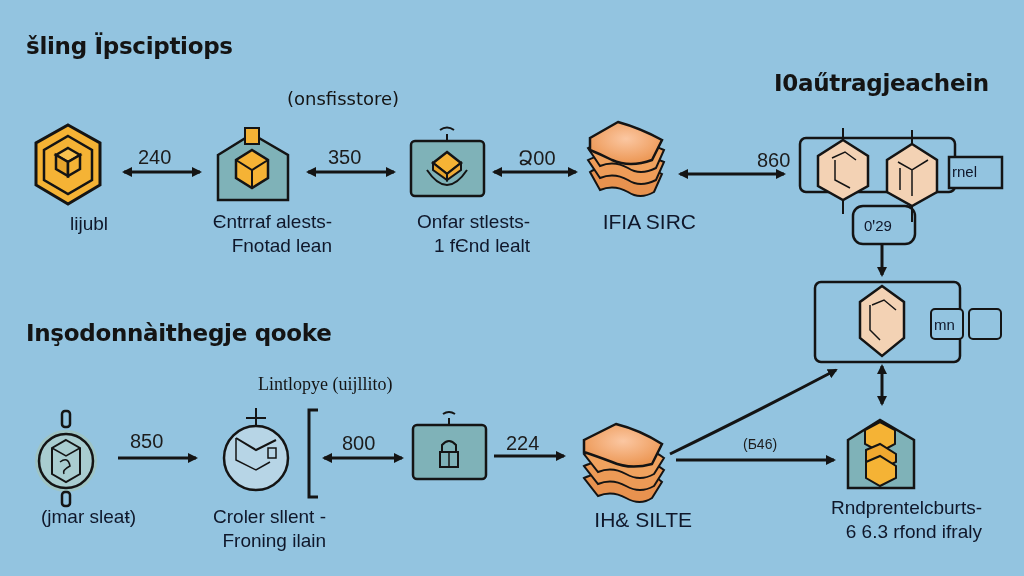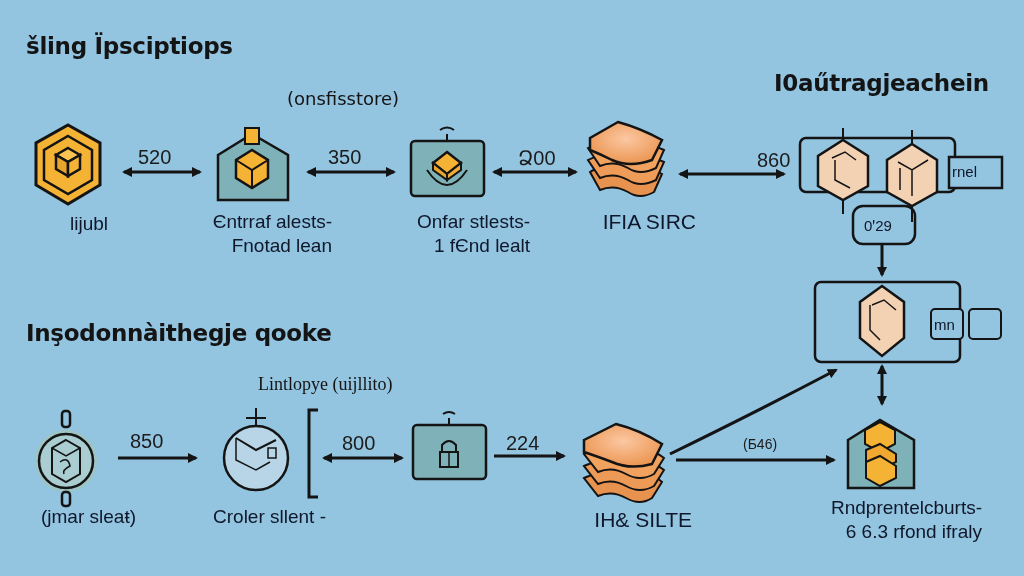--- a/index.html
+++ b/index.html
@@ -173,21 +173,21 @@
     <polygon points="866,462 880,456 896,466 896,478 880,486 866,478" fill="#f5b335" stroke="#141414" stroke-width="2"></polygon>
   </g>
 
   <line x1="118" y1="458" x2="196" y2="458" stroke="#141414" stroke-width="3" marker-end="url(#ah)"></line>
   <line x1="324" y1="458" x2="402" y2="458" stroke="#141414" stroke-width="3" marker-start="url(#ahs)" marker-end="url(#ah)"></line>
   <line x1="494" y1="456" x2="564" y2="456" stroke="#141414" stroke-width="3" marker-end="url(#ah)"></line>
   <line x1="676" y1="460" x2="834" y2="460" stroke="#141414" stroke-width="3" marker-end="url(#ah)"></line>
   <path d="M670,454 Q760,410 836,370" fill="none" stroke="#141414" stroke-width="3" marker-end="url(#ah)"></path>
 </svg>
 
-<div class="abs edge-label" style="left:138px;top:146px;">520</div>
+<div class="abs edge-label" style="left:138px;top:146px;">240</div>
 <div class="abs edge-label" style="left:328px;top:146px;">350</div>
 <div class="abs edge-label" style="left:518px;top:146px;">Ձ00</div>
 <div class="abs edge-label" style="left:718px;top:149px;margin-left:39px;">860</div>
 
 <div class="abs edge-label" style="left:130px;top:430px;">850</div>
 <div class="abs edge-label" style="left:342px;top:432px;">800</div>
 <div class="abs edge-label" style="left:506px;top:432px;">224</div>
 <div class="abs edge-label" style="left:743px;top:436px;font-size:14px;">(Б46)</div>
 
 <div class="abs small-box-label" style="left:952px;top:163px;">rnel</div>
@@ -207,20 +207,21 @@
 </div>
 <div class="abs node-label big" style="left:556px;top:210px;width:140px;">
   <div>IFIA SIRC</div>
 </div>
 
 <div class="abs node-label" style="left:0px;top:505px;width:136px;">
   <div>(jmar sleaŧ)</div>
 </div>
 <div class="abs node-label" style="left:186px;top:505px;width:140px;">
   <div>Croler sllent -</div>
+  <div>Froning ilain</div>
 </div>
 <div class="abs node-label big" style="left:552px;top:508px;width:140px;">
   <div>IH&amp; SILTE</div>
 </div>
 <div class="abs node-label" style="left:806px;top:496px;width:176px;">
   <div>Rndprentelcburts-</div>
   <div>6 6.3 rfond ifraly</div>
 </div>
 
 </body></html>

